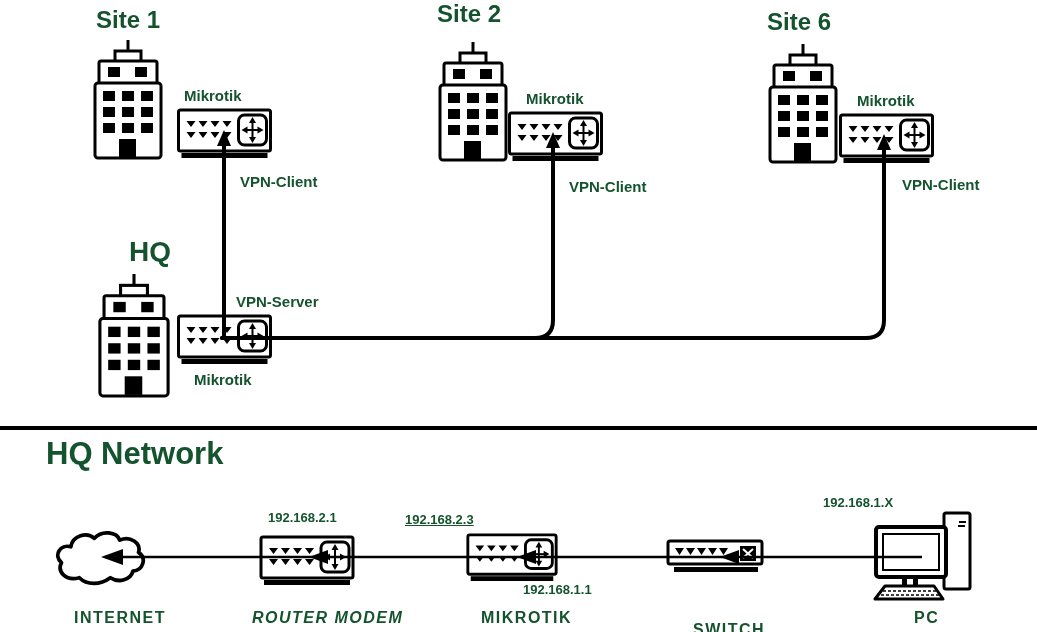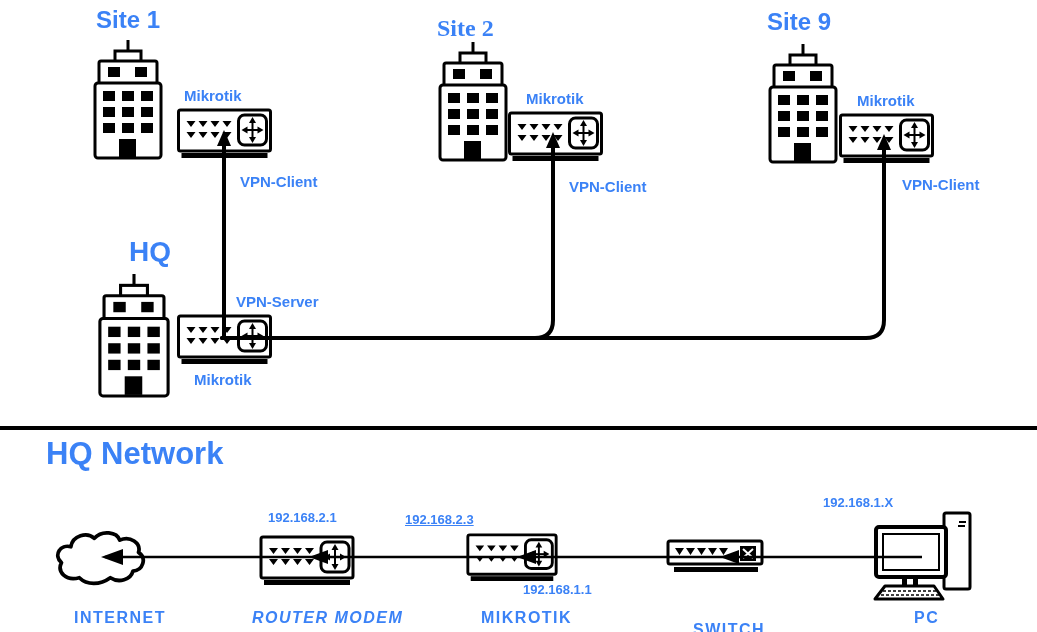--- a/index.html
+++ b/index.html
@@ -1,18 +1,18 @@
 <!DOCTYPE html>
 <html><head>
 <meta charset="utf-8">
 <style>
   html,body{margin:0;padding:0;background:#fff;}
   .stage{
     position:relative;width:1037px;height:632px;background:#ffffff;
-    font-family:"Liberation Sans", sans-serif;color:#3b82f6;overflow:hidden;
+    font-family:"Liberation Sans", sans-serif;color:#14532d;overflow:hidden;
   }
   .art{position:absolute;left:0;top:0;width:1037px;height:632px;}
   .lbl{position:absolute;font-weight:bold;white-space:nowrap;line-height:1;}
   .site-name{font-size:24px;}
   .hq-name{font-size:28px;}
   .dev{font-size:15px;}
   .ip{font-size:13px;}
   .section-title{font-size:31px;margin-left:32px;}
   .node{font-size:16px;letter-spacing:1.5px;}
 </style>
@@ -118,22 +118,22 @@
     <g>
       <line x1="105" y1="557" x2="922" y2="557" stroke="#000" stroke-width="2.5"></line>
       <polygon points="101,557 123,549 123,565" fill="#000"></polygon>
       <polygon points="309,557 328,550 328,564" fill="#000"></polygon>
       <polygon points="517,557 536,550 536,564" fill="#000"></polygon>
       <polygon points="720,557 739,550 739,564" fill="#000"></polygon>
     </g>
   </svg>
 
   <div class="lbl site-name" style="left:96px;top:8px;">Site 1</div>
-  <div class="lbl site-name" style="left:437px;top:16px;font-family:Liberation Serif, serif;">Site 2</div>
-  <div class="lbl site-name" style="left:767px;top:10px;">Site 9</div>
+  <div class="lbl site-name" style="left:437px;top:2px;">Site 2</div>
+  <div class="lbl site-name" style="left:767px;top:10px;">Site 6</div>
 
   <div class="lbl dev" style="left:184px;top:88px;">Mikrotik</div>
   <div class="lbl dev" style="left:526px;top:91px;">Mikrotik</div>
   <div class="lbl dev" style="left:857px;top:93px;">Mikrotik</div>
 
   <div class="lbl dev" style="left:240px;top:174px;">VPN-Client</div>
   <div class="lbl dev" style="left:569px;top:179px;">VPN-Client</div>
   <div class="lbl dev" style="left:902px;top:177px;">VPN-Client</div>
 
   <div class="lbl hq-name" style="left:106px;top:238px;margin-left:23px;">HQ</div>

